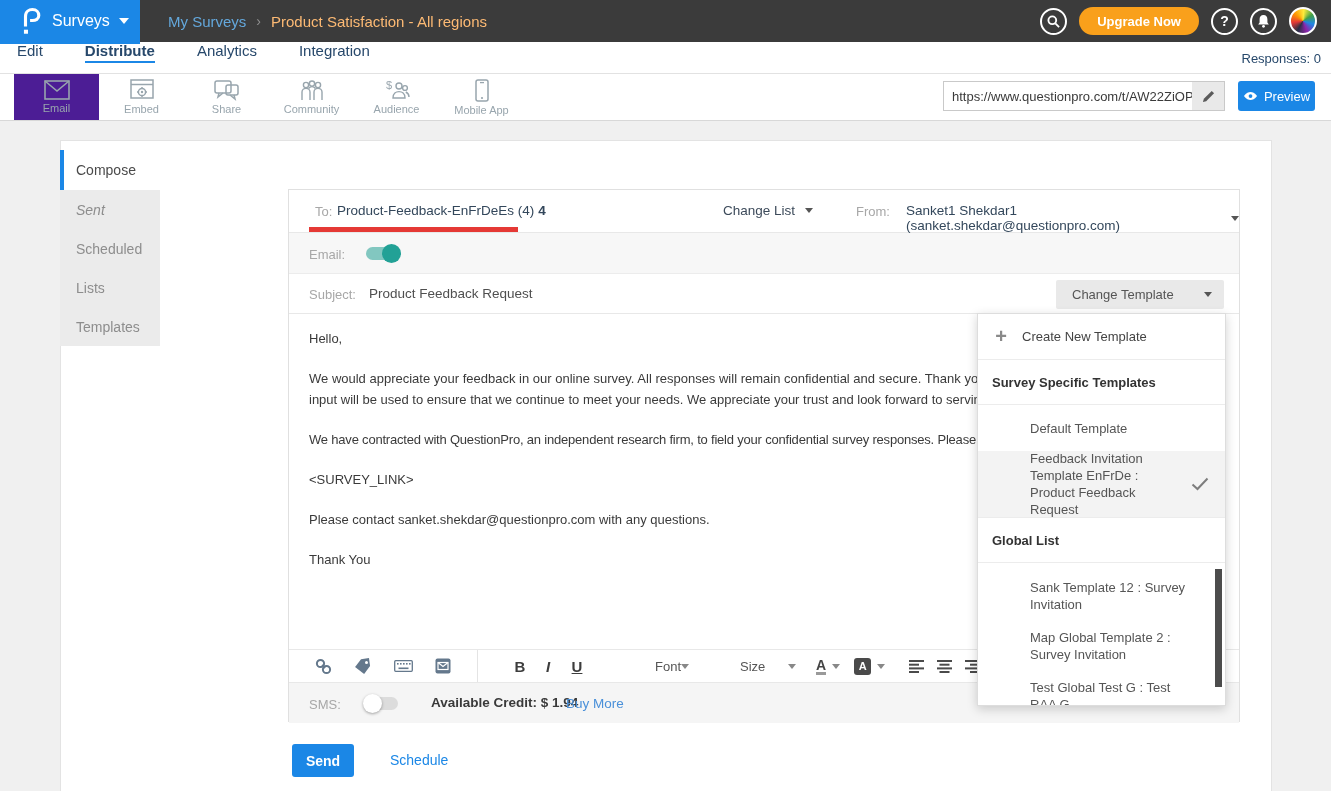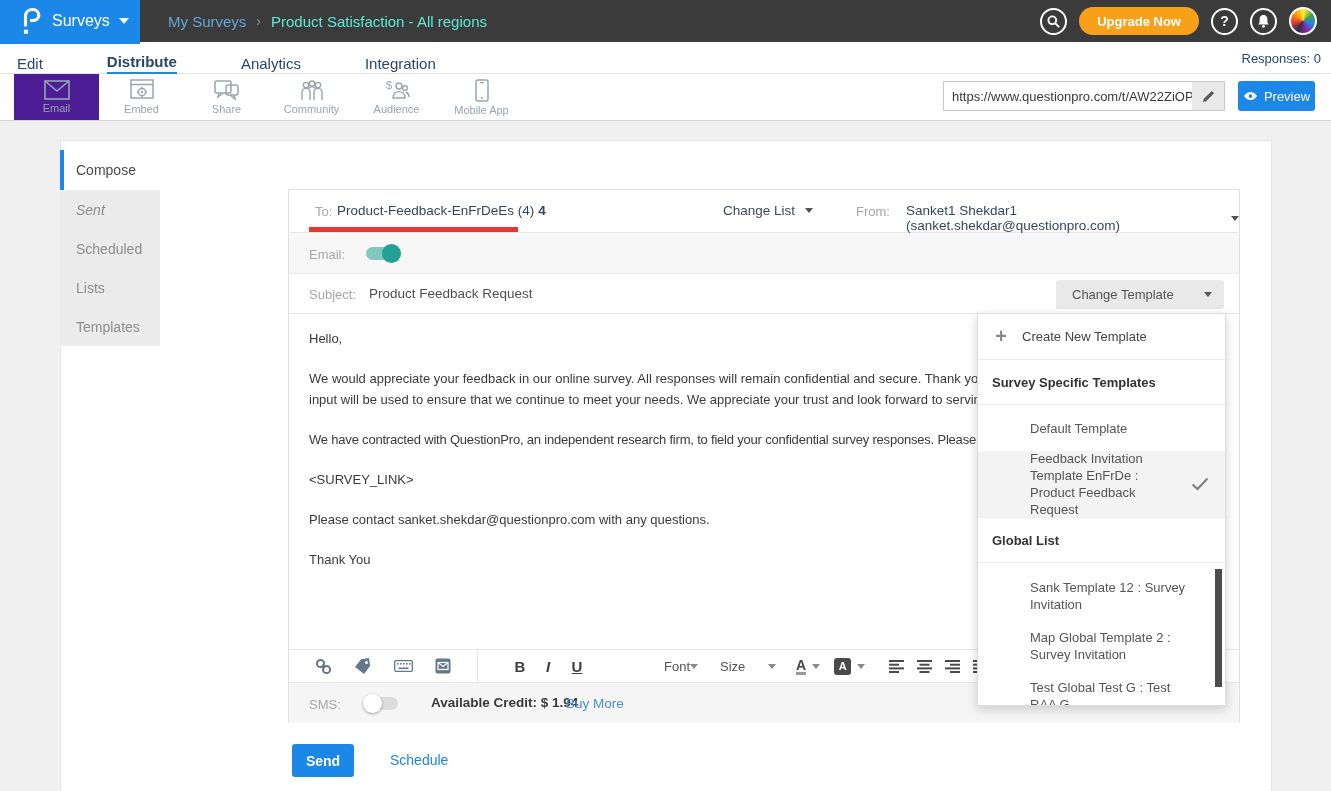--- a/index.html
+++ b/index.html
@@ -8,30 +8,30 @@
 
   
   .topbar { position:absolute; left:0; top:0; width:1331px; height:42px; background:#3b3b3b; z-index:30; }
   .logo-block { position:absolute; left:0; top:0; width:140px; height:42px; background:#1b87e6; display:flex; align-items:center; padding-left:20px; cursor:pointer; }
   .logo-glyph { width:22px; height:28px; margin-right:10px; }
   .app-name { color:#fff; font-size:16px; }
   .caret { display:inline-block; width:0; height:0; border-left:5px solid transparent; border-right:5px solid transparent; border-top:6px solid #fff; margin-left:9px; }
   .breadcrumb { position:absolute; left:168px; top:0; height:42px; display:flex; align-items:center; gap:10px; font-size:15px; }
   .bc-parent { color:#64a8dc; cursor:pointer; }
   .bc-sep { color:#8f8f8f; font-size:14px; }
-  .bc-current { color:#5eead4; }
+  .bc-current { color:#fdba74; }
   .top-right { position:absolute; right:14px; top:0; height:42px; display:flex; align-items:center; gap:12px; }
   .circle-btn { width:27px; height:27px; border:2px solid #fff; border-radius:50%; display:flex; align-items:center; justify-content:center; color:#fff; font-weight:bold; font-size:14px; cursor:pointer; background:transparent; }
   .upgrade-btn { height:28px; padding:0 18px; background:#f9a01b; border:none; border-radius:14px; color:#fff; font-size:13px; font-weight:bold; font-family:inherit; cursor:pointer; }
   .avatar { width:28px; height:28px; border:2px solid #fff; border-radius:50%; background:conic-gradient(from 210deg,#273043,#e53935,#ff9800,#ffeb3b,#43a047,#1e88e5,#8e24aa,#273043); cursor:pointer; }
 
   
   .surveynav { position:absolute; left:0; top:42px; width:1331px; height:32px; background:#fff; border-bottom:1px solid #e2e2e2; z-index:29; }
   .logo-underline { position:absolute; left:0; top:0; width:140px; height:2px; background:#1b87e6; }
-  .nav-items { position:absolute; left:17px; top:0; height:32px; display:flex; align-items:flex-end; gap:64px; }
+  .nav-items { position:absolute; left:17px; top:0; height:32px; display:flex; align-items:flex-start; gap:42px; }
   .nav-link { font-size:15px; color:#27486b; cursor:pointer; padding-bottom:2px; }
   .nav-link.active { border-bottom:2px solid #1b87e6; font-weight:bold; }
   .responses { position:absolute; right:10px; top:0; height:32px; display:flex; align-items:center; color:#27486b; font-size:13px; }
 
   
   .dtoolbar { position:absolute; left:0; top:74px; width:1331px; height:47px; background:#fff; border-bottom:1px solid #d8d8d8; z-index:28; }
   .dtabs { position:absolute; left:14px; top:0; height:46px; display:flex; }
   .dtab { width:85px; height:46px; display:flex; flex-direction:column; align-items:center; justify-content:center; gap:2px; cursor:pointer; color:#98a5ad; }
   .dtab.active { background:#4c1d95; }
   .dtab svg { display:block; }
@@ -84,21 +84,21 @@
 
   .ed-toolbar { display:flex; align-items:center; }
   .ed-group1 { display:flex; align-items:center; gap:22px; padding:0 26px 0 26px; height:33px; border-right:1px solid #e4e4e4; }
   .ed-ico { cursor:pointer; display:flex; align-items:center; }
   .ed-group2 { display:flex; align-items:center; padding-left:28px; gap:0; }
   .ed-btn { cursor:pointer; color:#3d3d3d; display:flex; align-items:center; justify-content:center; }
   .ed-b { font-weight:bold; font-size:15px; width:28px; }
   .ed-i { font-style:italic; font-weight:600; font-size:15px; width:28px; }
   .ed-u { text-decoration:underline; font-weight:600; font-size:15px; width:30px; margin-right:14px; }
   .ed-select { display:flex; align-items:center; font-size:13px; color:#555; cursor:pointer; }
-  .ed-font { width:92px; justify-content:flex-end; margin-right:22px; }
+  .ed-font { width:92px; justify-content:center; margin-right:22px;margin-left:20px; }
   .ed-size { width:56px; justify-content:space-between; margin-right:20px; }
   .gray-caret { display:inline-block; width:0; height:0; border-left:4px solid transparent; border-right:4px solid transparent; border-top:5px solid #888; }
   .ed-acolor { font-size:14px; font-weight:bold; color:#444; border-bottom:3px solid #9a9a9a; line-height:14px; margin-right:6px; cursor:pointer; }
   .ed-abg { width:17px; height:17px; background:#4a4a4a; border-radius:3px; color:#fff; font-size:11px; font-weight:bold; display:flex; align-items:center; justify-content:center; margin:0 6px 0 14px; cursor:pointer; }
   .ed-aligns { display:flex; align-items:center; gap:13px; margin-left:24px; }
 
   .sms-label { position:absolute; left:20px; top:14px; }
   .credit { position:absolute; left:142px; top:12px; font-size:13.5px; font-weight:bold; color:#3a3a3a; }
   .buy-more { position:absolute; left:277px; top:13px; font-size:13.5px; color:#4a90d9; cursor:pointer; }
 

